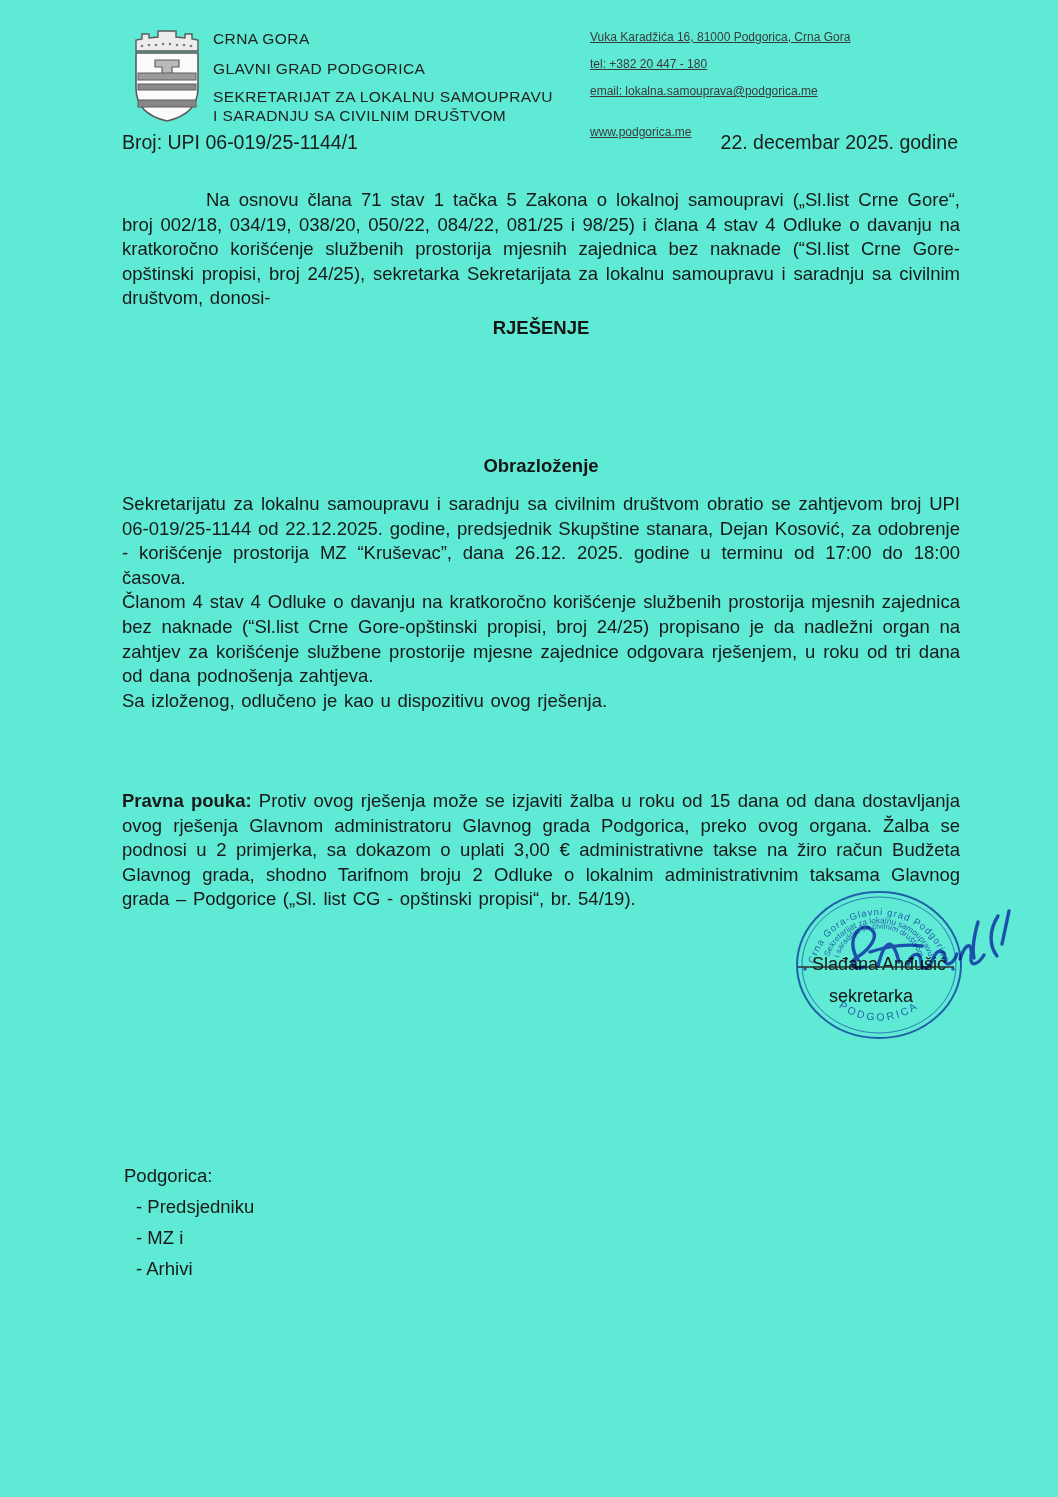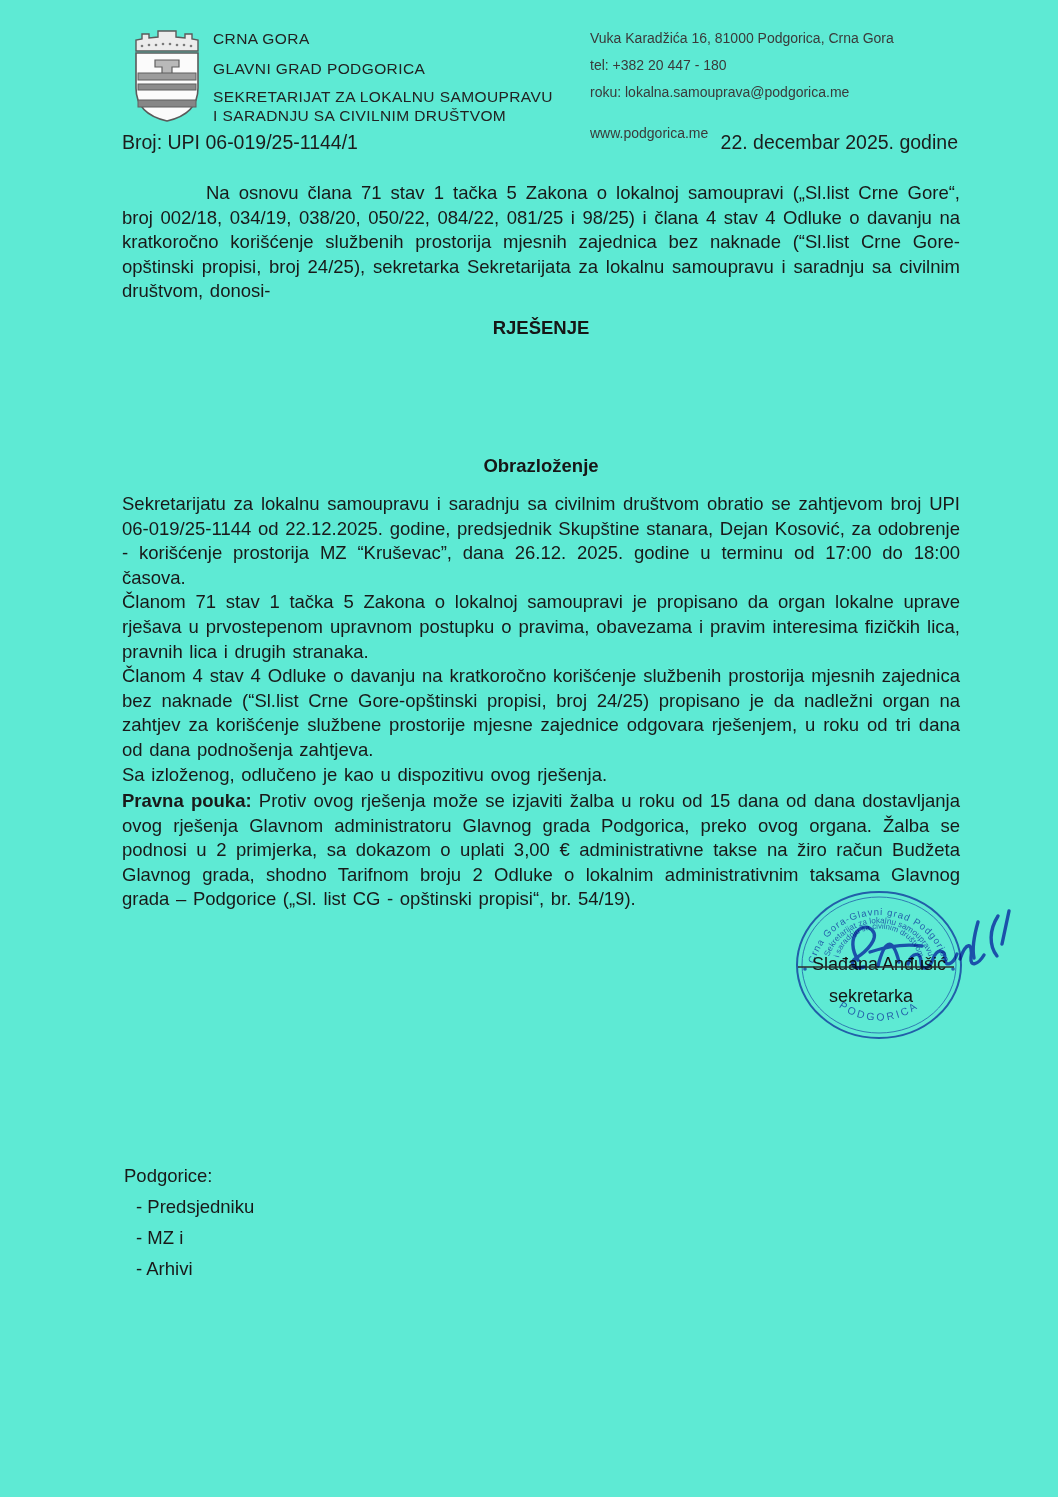--- a/index.html
+++ b/index.html
@@ -5,21 +5,21 @@
   html,body { margin:0; padding:0; background:#e9e9e9; }
   .page {
     position:relative; width:1058px; height:1497px; margin:0 auto;
     background:#5eead4; color:#1a1a1a; overflow:hidden;
     font-family:"Liberation Sans", sans-serif;
   }
   .abs { position:absolute; }
 
   
   .org-line { position:absolute; left:213px; font-size:15.5px; letter-spacing:.4px; color:#222; white-space:nowrap; }
-  .contact-line { position:absolute; left:590px; font-size:14px; color:#3a3a3a; white-space:nowrap; }
+  .contact-line { position:absolute; left:590px; font-size:12px; color:#3a3a3a; white-space:nowrap;text-decoration:underline; }
 
   .ref-row { position:absolute; left:122px; right:100px; top:131px; display:flex; justify-content:space-between; font-size:19.5px; color:#1c1c1c; }
 
   
   .doc-text {
     position:absolute; left:122px; width:838px;
     font-size:18.5px; line-height:24.6px; text-align:justify; word-spacing:1.5px; color:#191919;
   }
   .doc-text p { margin:0; }
   .indent { text-indent:84px; }
@@ -65,40 +65,39 @@
     <rect x="9" y="74" width="58" height="7" fill="#868686" stroke="#5f5f5f" stroke-width="1"></rect>
   </svg>
 
   <div class="org-line" style="top:30px;">CRNA GORA</div>
   <div class="org-line" style="top:60px;">GLAVNI GRAD PODGORICA</div>
   <div class="org-line" style="top:88px;">SEKRETARIJAT ZA LOKALNU SAMOUPRAVU</div>
   <div class="org-line" style="top:107px;">I SARADNJU SA CIVILNIM DRUŠTVOM</div>
 
   <div class="contact-line" style="top:30px;">Vuka Karadžića 16, 81000 Podgorica, Crna Gora</div>
   <div class="contact-line" style="top:57px;">tel: +382 20 447 - 180</div>
-  <div class="contact-line" style="top:84px;">roku: lokalna.samouprava@podgorica.me</div>
+  <div class="contact-line" style="top:84px;">email: lokalna.samouprava@podgorica.me</div>
   <div class="contact-line" style="top:109px;margin-top:16px;">www.podgorica.me</div>
 
   <div class="ref-row">
     <span>Broj: UPI 06-019/25-1144/1</span>
     <span>22. decembar 2025. godine</span>
   </div>
 
-  <div class="doc-text" style="top:181px;">
+  <div class="doc-text" style="top:188px;">
     <p class="indent">Na osnovu člana 71 stav 1 tačka 5 Zakona o lokalnoj samoupravi („Sl.list Crne Gore“, broj  002/18, 034/19, 038/20, 050/22, 084/22, 081/25 i 98/25) i člana 4 stav 4  Odluke o davanju na kratkoročno korišćenje službenih prostorija mjesnih zajednica bez naknade (“Sl.list Crne Gore-opštinski propisi, broj 24/25), sekretarka Sekretarijata za lokalnu samoupravu i saradnju sa civilnim društvom, donosi-</p>
   </div>
 
   <div class="center-head" style="top:317px;">RJEŠENJE</div>
 
 
   <div class="center-head" style="top:455px;">Obrazloženje</div>
 
   <div class="doc-text" style="top:492px;">
     <p>Sekretarijatu za lokalnu samoupravu i saradnju sa civilnim društvom obratio se zahtjevom broj UPI 06-019/25-1144 od 22.12.2025. godine, predsjednik Skupštine stanara, Dejan Kosović, za odobrenje -  korišćenje prostorija MZ “Kruševac”, dana 26.12. 2025. godine u terminu od 17:00 do 18:00 časova.</p>
-    <p>Članom 71 stav 1 tačka 5  Zakona o lokalnoj samoupravi je propisano da organ lokalne uprave rješava u prvostepenom upravnom postupku o pravima, obavezama i pravim interesima fizičkih lica, pravnih lica i drugih stranaka.</p>
     <p>Članom 4 stav 4 Odluke o davanju na kratkoročno korišćenje službenih prostorija mjesnih zajednica bez naknade (“Sl.list Crne Gore-opštinski propisi, broj 24/25) propisano je da nadležni organ na zahtjev za korišćenje službene prostorije mjesne zajednice odgovara rješenjem, u roku od tri dana od dana podnošenja zahtjeva.</p>
     <p>Sa izloženog, odlučeno je kao u dispozitivu ovog rješenja.</p>
   </div>
 
   <div class="doc-text" style="top:789px;">
     <p><b class="lead">Pravna pouka:</b><span> Protiv ovog rješenja može se izjaviti žalba u roku od 15 dana od dana dostavljanja ovog rješenja Glavnom administratoru Glavnog grada Podgorica, preko ovog organa. Žalba se podnosi u 2 primjerka, sa dokazom o uplati 3,00 € administrativne takse na žiro račun Budžeta Glavnog grada, shodno Tarifnom broju 2 Odluke o lokalnim administrativnim taksama Glavnog grada – Podgorice („Sl. list CG - opštinski propisi“, br. 54/19).</span></p>
   </div>
 
   <svg class="stamp-wrap" viewBox="0 0 176 152">
     <g stroke="#4152c5" fill="none" opacity="0.88">
@@ -132,19 +131,19 @@
       <path d="M 172,20 C 163,34 163,50 171,60"></path>
       <path d="M 183,15 L 176,48"></path>
     </g>
   </svg>
 
   <div class="sig-name">Slađana Anđušić</div>
   <div class="sig-strike"></div>
   <div class="sig-title">sekretarka</div>
 
   <div class="dist">
-    <div>Podgorice:</div>
+    <div>Podgorica:</div>
     <div class="item">- Predsjedniku</div>
     <div class="item">- MZ i</div>
     <div class="item">- Arhivi</div>
   </div>
 
 </div>
 
 </body></html>

